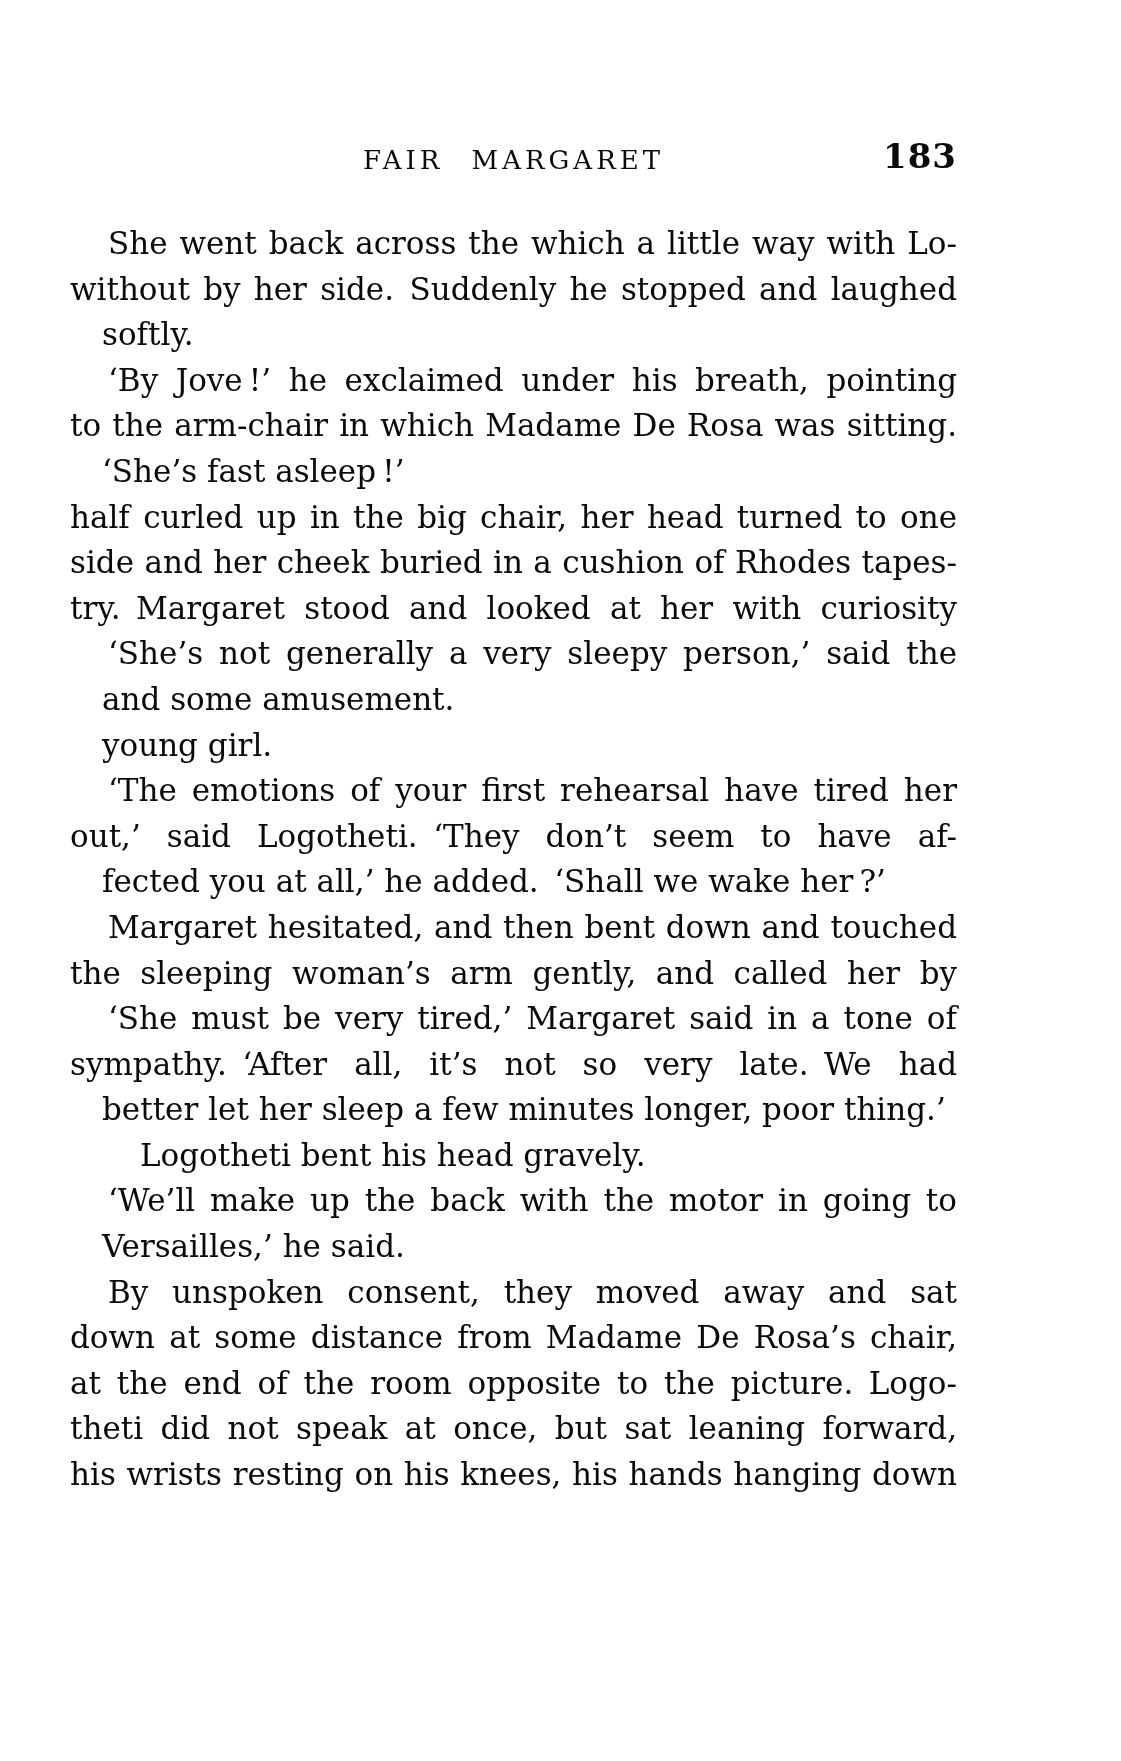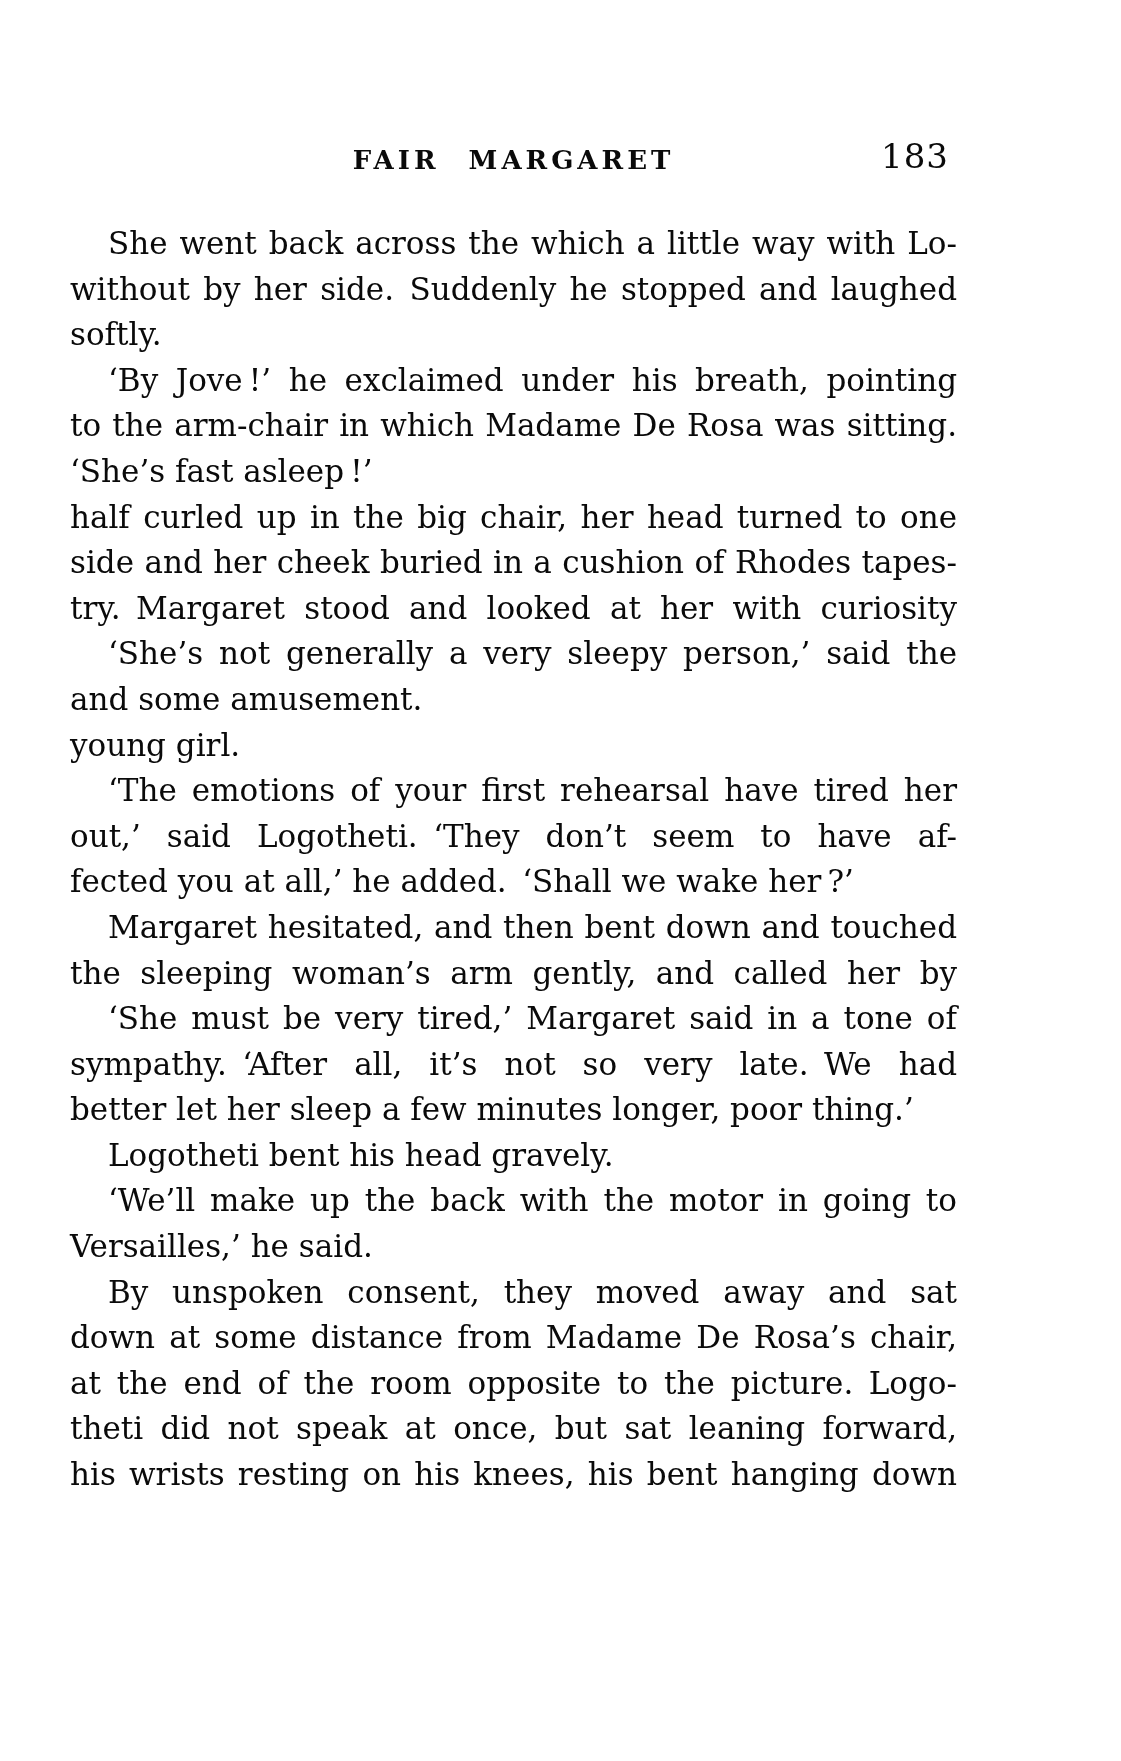--- a/index.html
+++ b/index.html
@@ -27,31 +27,31 @@
     width: 887px;
     height: 44px;
   }
   .header-title {
     position: absolute;
     left: 0;
     right: 0;
     top: 9px;
     text-align: center;
     font-size: 26px;
-    font-weight: 700;
+    font-weight: 400;
     letter-spacing: 4px;
     word-spacing: 16px;
     white-space: nowrap;
   }
   .page-number {
     position: absolute;
-    right: 8px;
+    right: 0;
     top: 0;
     font-size: 34px;
-    font-weight: 400;
+    font-weight: 700;
     letter-spacing: 1px;
   }
   .body-text {
     position: absolute;
     left: 70px;
     top: 221px;
     width: 887px;
     font-size: 31px;
     line-height: 45.6px;
   }
@@ -62,20 +62,21 @@
   .line.indent {
     text-indent: 38px;
   }
   .line.just {
     text-align: justify;
     text-align-last: justify;
   }
   .line.last {
     text-align: left;
     text-align-last: left;
+    margin-left: 32px;
   }
 </style>
 </head>
 <body style="background: rgb(255, 255, 255);">
 
 <div class="page" style="color: rgb(10, 10, 10);">
   <div class="running-header">
     <div class="header-title">FAIR MARGARET</div>
     <div class="page-number">183</div>
   </div>
@@ -100,15 +101,15 @@
       <div class="line indent just">‘She must be very tired,’ Margaret said in a tone of</div>
       <div class="line just">sympathy. ‘After all, it’s not so very late. We had</div>
       <div class="line last">better let her sleep a few minutes longer, poor thing.’</div>
       <div class="line indent last">Logotheti bent his head gravely.</div>
       <div class="line indent just">‘We’ll make up the back with the motor in going to</div>
       <div class="line last">Versailles,’ he said.</div>
       <div class="line indent just">By unspoken consent, they moved away and sat</div>
       <div class="line just">down at some distance from Madame De Rosa’s chair,</div>
       <div class="line just">at the end of the room opposite to the picture. Logo-</div>
       <div class="line just">theti did not speak at once, but sat leaning forward,</div>
-      <div class="line just">his wrists resting on his knees, his bent hanging down</div>
+      <div class="line just">his wrists resting on his knees, his hands hanging down</div>
     </div>
 </div>
 
 </body></html>

